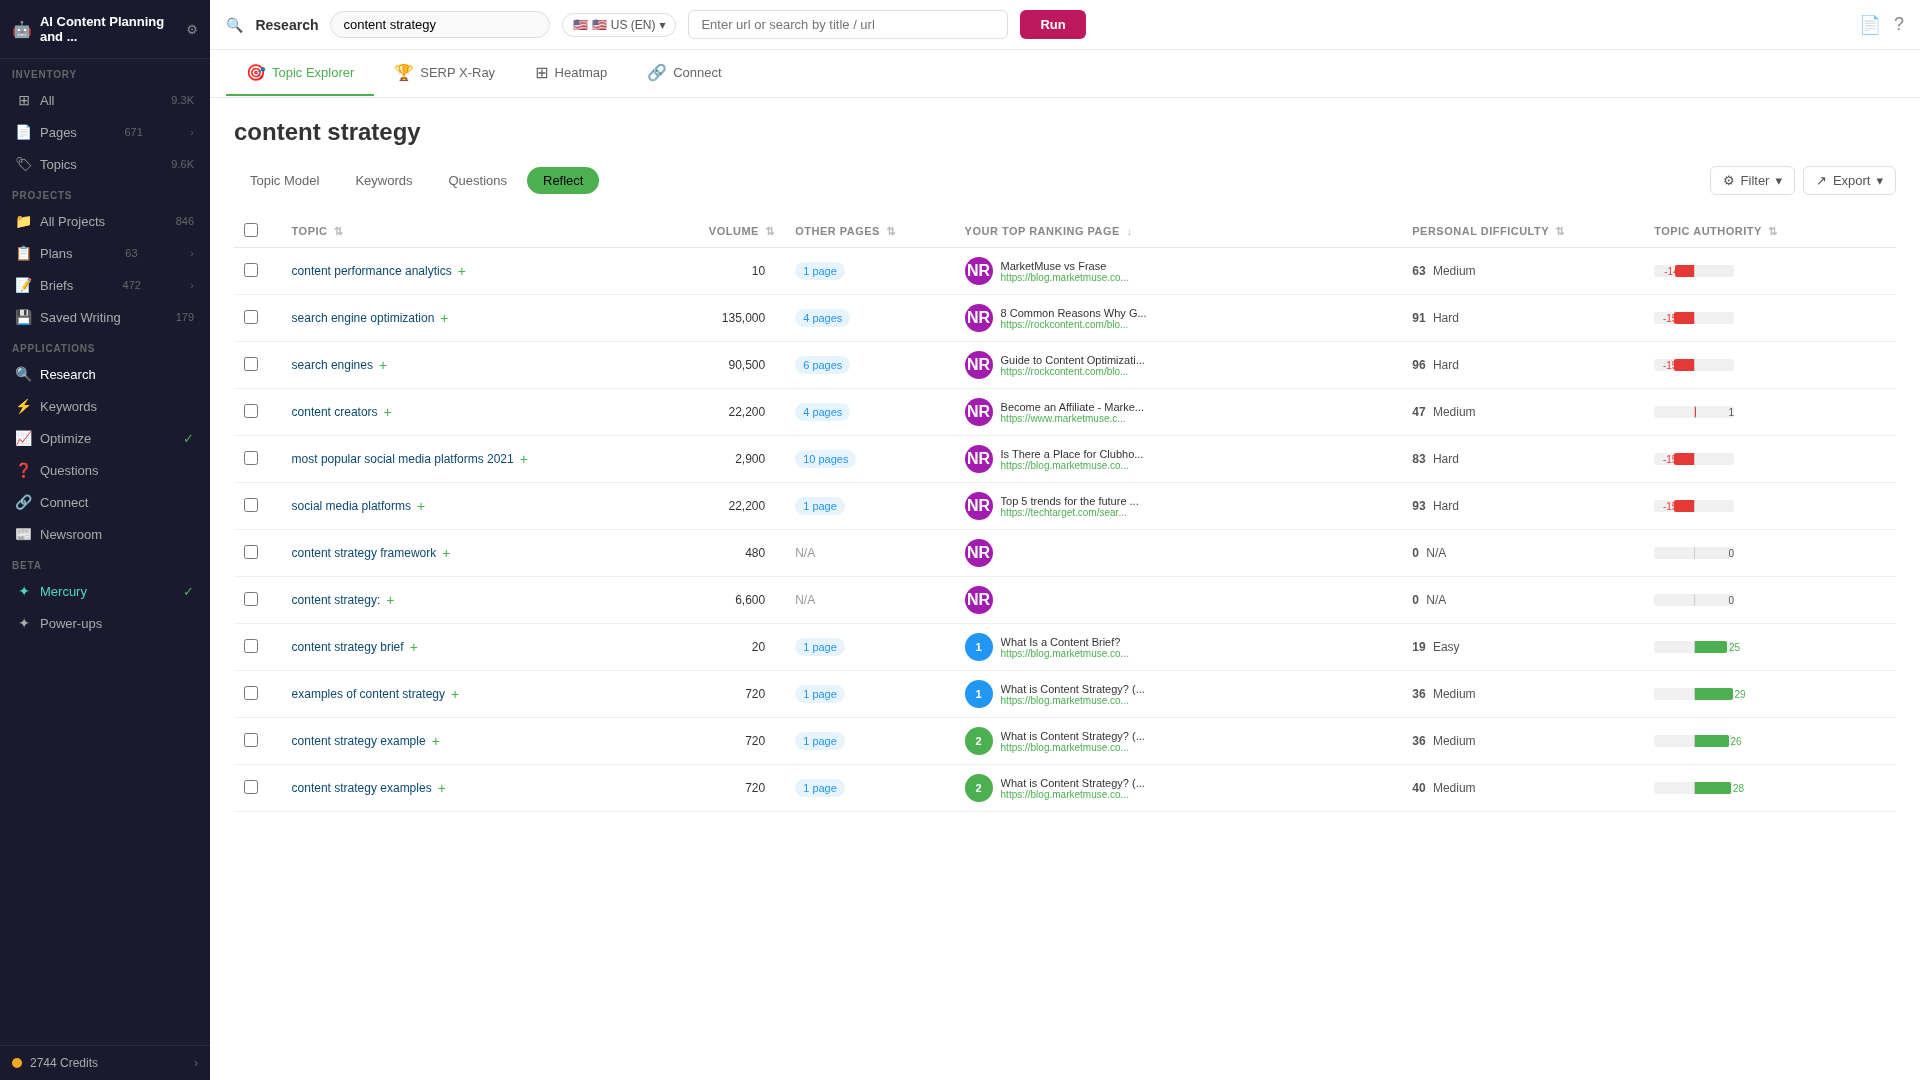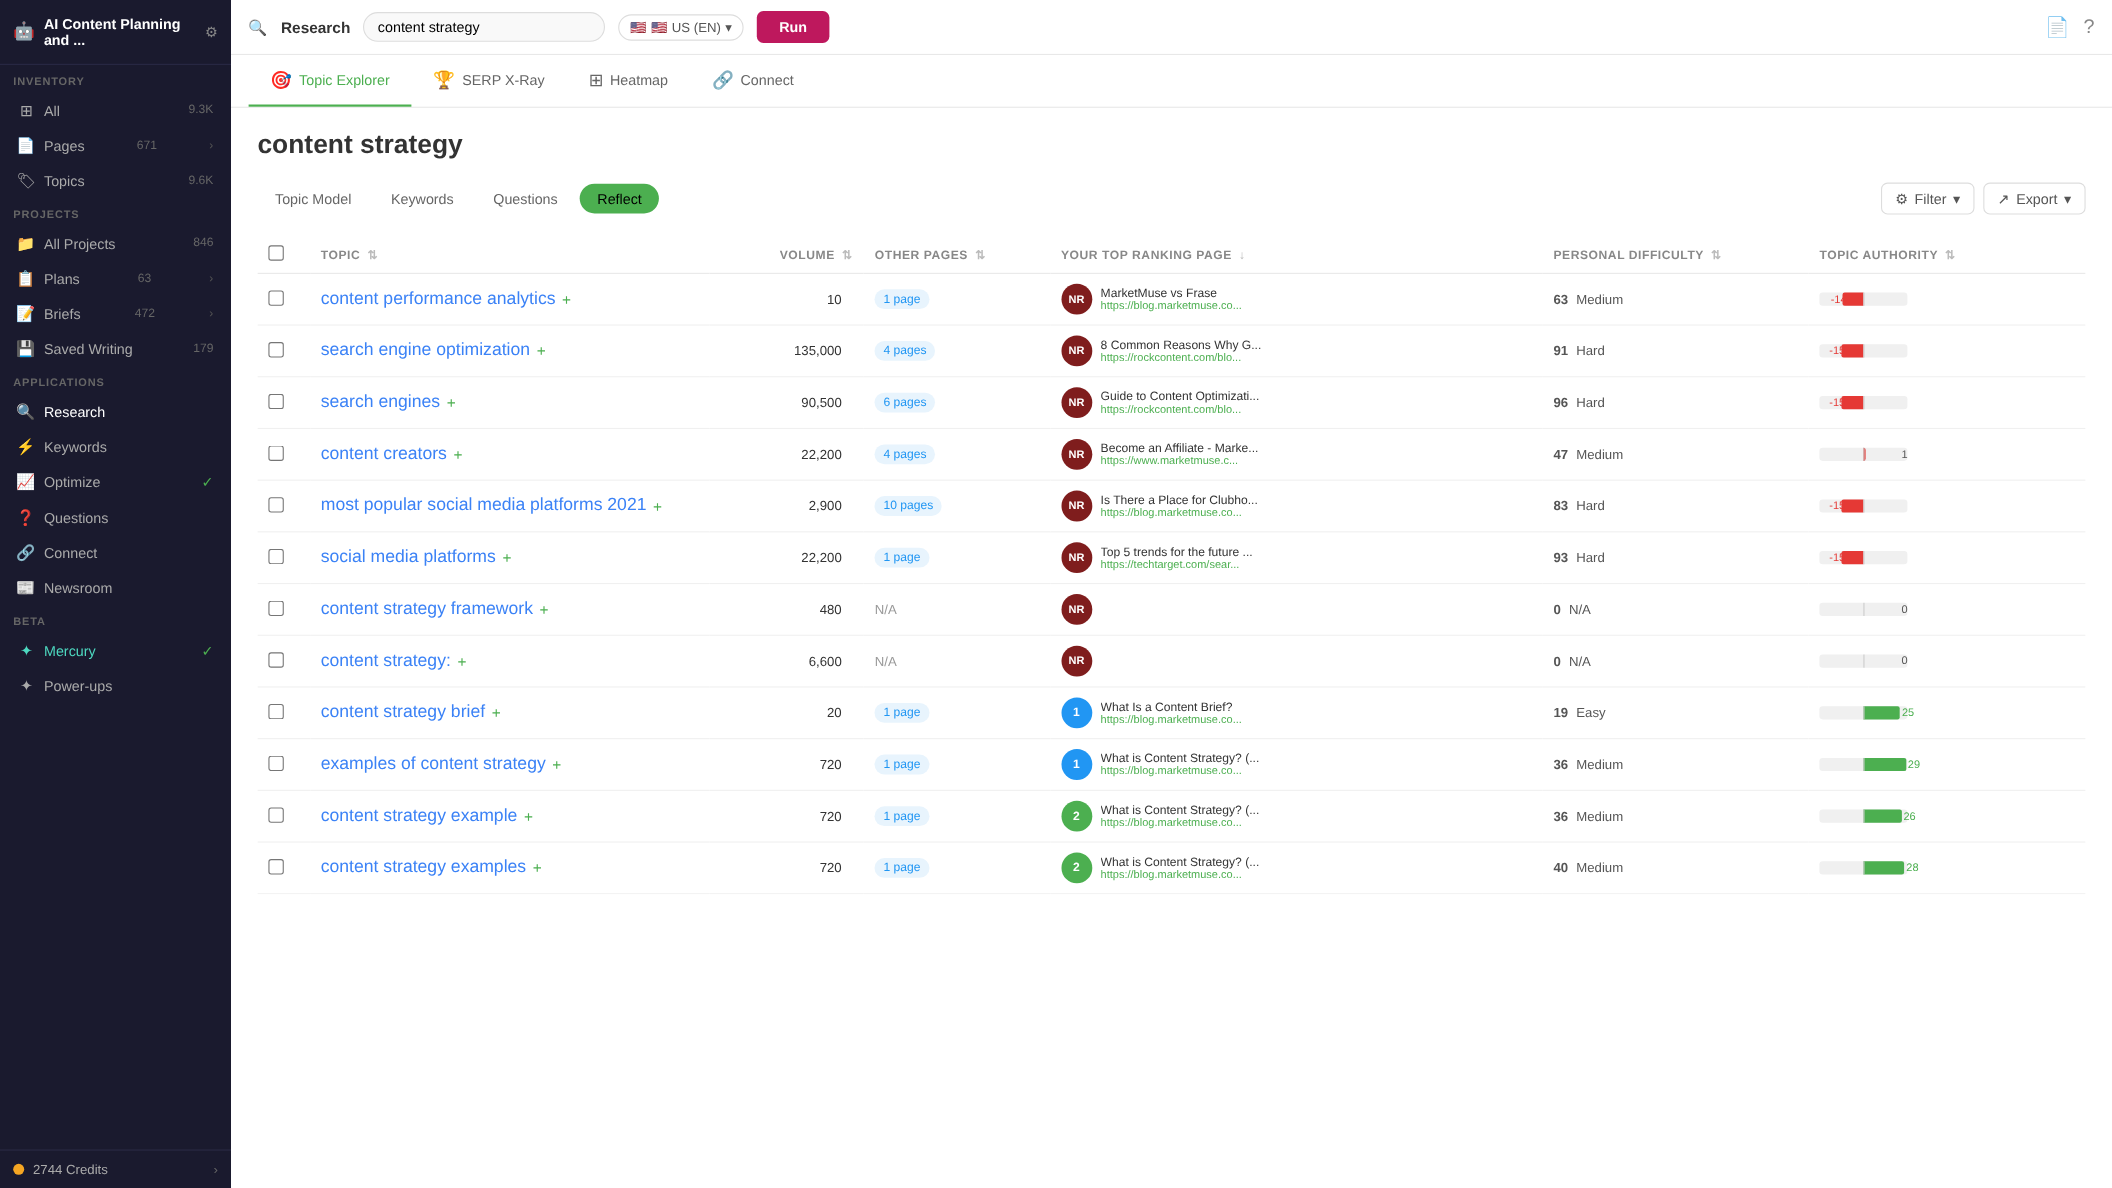--- a/index.html
+++ b/index.html
@@ -56,29 +56,29 @@
     .export-btn { display: flex; align-items: center; gap: 6px; padding: 6px 12px; border: 1px solid #ddd; border-radius: 6px; cursor: pointer; font-size: 13px; color: #555; background: #fff; }
 
     
     .table-container { width: 100%; overflow-x: auto; }
     table { width: 100%; border-collapse: collapse; font-size: 12px; }
     thead th { padding: 8px 10px; text-align: left; font-size: 11px; font-weight: 600; color: #888; border-bottom: 1px solid #e8e8e8; text-transform: uppercase; letter-spacing: 0.5px; white-space: nowrap; cursor: pointer; }
     thead th .sort-icon { color: #bbb; margin-left: 3px; }
     tbody tr { border-bottom: 1px solid #f0f0f0; }
     td { padding: 9px 10px; vertical-align: middle; }
     .topic-cell { display: flex; align-items: center; gap: 6px; }
-    .topic-text { color: #3b82f6; font-weight: 500; font-size: 16px; }
+    .topic-text { color: #0c4a6e; font-weight: 500; font-size: 12px; }
     .add-icon { color: #4CAF50; font-size: 14px; cursor: pointer; }
     .volume-cell { color: #333; text-align: right; padding-right: 20px; }
     .pages-badge { background: #e8f4fd; color: #2196F3; border-radius: 12px; padding: 3px 8px; font-size: 11px; white-space: nowrap; display: inline-block; }
     .pages-na { color: #999; }
     .rank-avatar { width: 28px; height: 28px; border-radius: 50%; background: #9e9e9e; display: flex; align-items: center; justify-content: center; color: #fff; font-size: 11px; font-weight: 600; flex-shrink: 0; }
     .rank-avatar.rank-1 { background: #2196F3; }
     .rank-avatar.rank-2 { background: #4CAF50; }
-    .rank-avatar.nr { background: #7f1d1d; font-size: 10px; }
+    .rank-avatar.nr { background: #a21caf; font-size: 16px; }
     .ranking-cell { display: flex; align-items: center; gap: 8px; }
     .ranking-info { display: flex; flex-direction: column; }
     .ranking-title { color: #333; font-size: 11px; font-weight: 500; max-width: 200px; overflow: hidden; text-overflow: ellipsis; white-space: nowrap; }
     .ranking-url { color: #4CAF50; font-size: 10px; max-width: 200px; overflow: hidden; text-overflow: ellipsis; white-space: nowrap; }
     .difficulty-cell { white-space: nowrap; color: #555; }
     .diff-score { font-weight: 600; margin-right: 4px; }
     .bar-container { position: relative; width: 80px; height: 12px; background: #f0f0f0; border-radius: 3px; overflow: visible; display: flex; align-items: center; }
     .bar-center { position: absolute; left: 50%; top: 0; width: 1px; height: 100%; background: #ccc; }
     .checkbox { width: 14px; height: 14px; border: 1px solid #ccc; border-radius: 3px; cursor: pointer; }
     .th-checkbox { width: 30px; }
@@ -190,20 +190,21 @@
 
   <div class="topnav">
     <span class="topnav-search-icon">🔍</span>
     <span class="topnav-section-title">Research</span>
     <input class="topnav-input" value="content strategy" style="">
     <div class="topnav-flag">
       <span>🇺🇸</span>
       <span>🇺🇸 US (EN)</span>
       <span>▾</span>
     </div>
+    <input class="topnav-url-input" placeholder="Enter url or search by title / url" style="">
     <button class="run-btn">Run</button>
     <div class="topnav-spacer"></div>
     <span class="topnav-icon-btn">📄</span>
     <span class="topnav-icon-btn">?</span>
   </div>
 
   <div class="tabs">
     <div class="tab active">
       <span class="tab-icon">🎯</span>
       <span>Topic Explorer</span>

